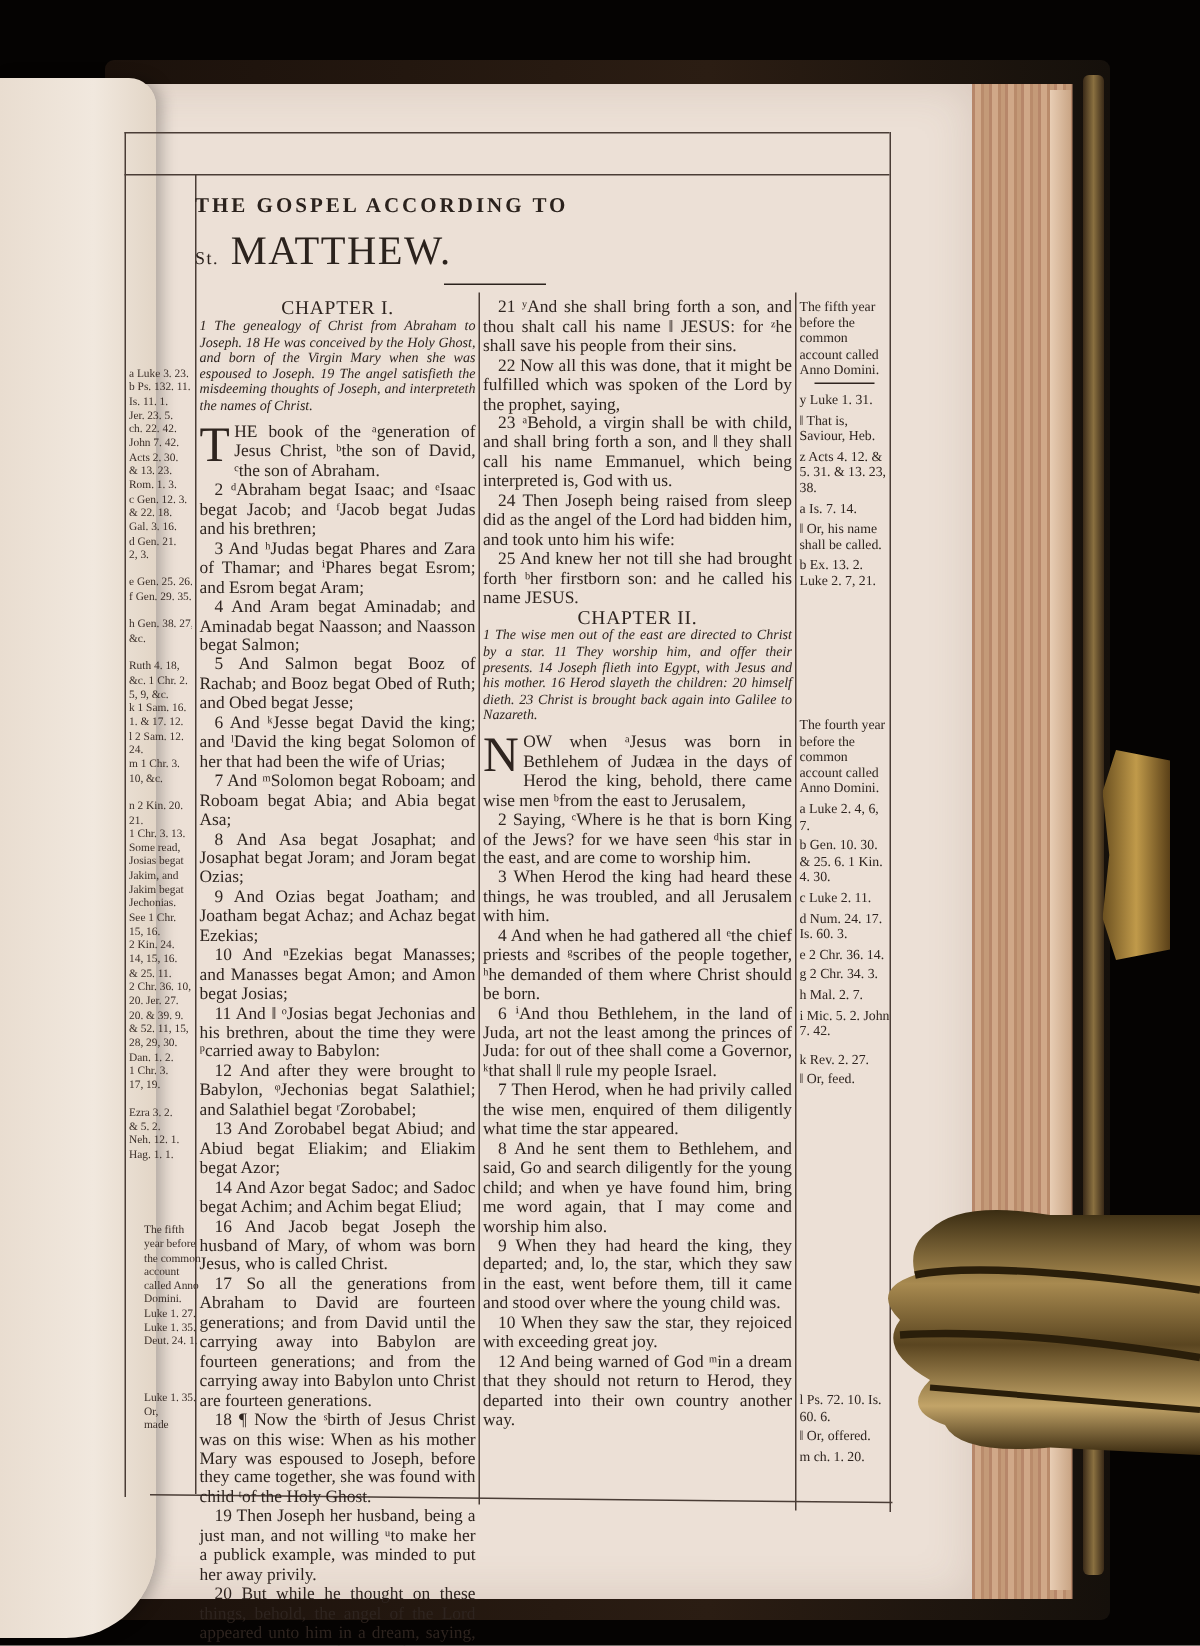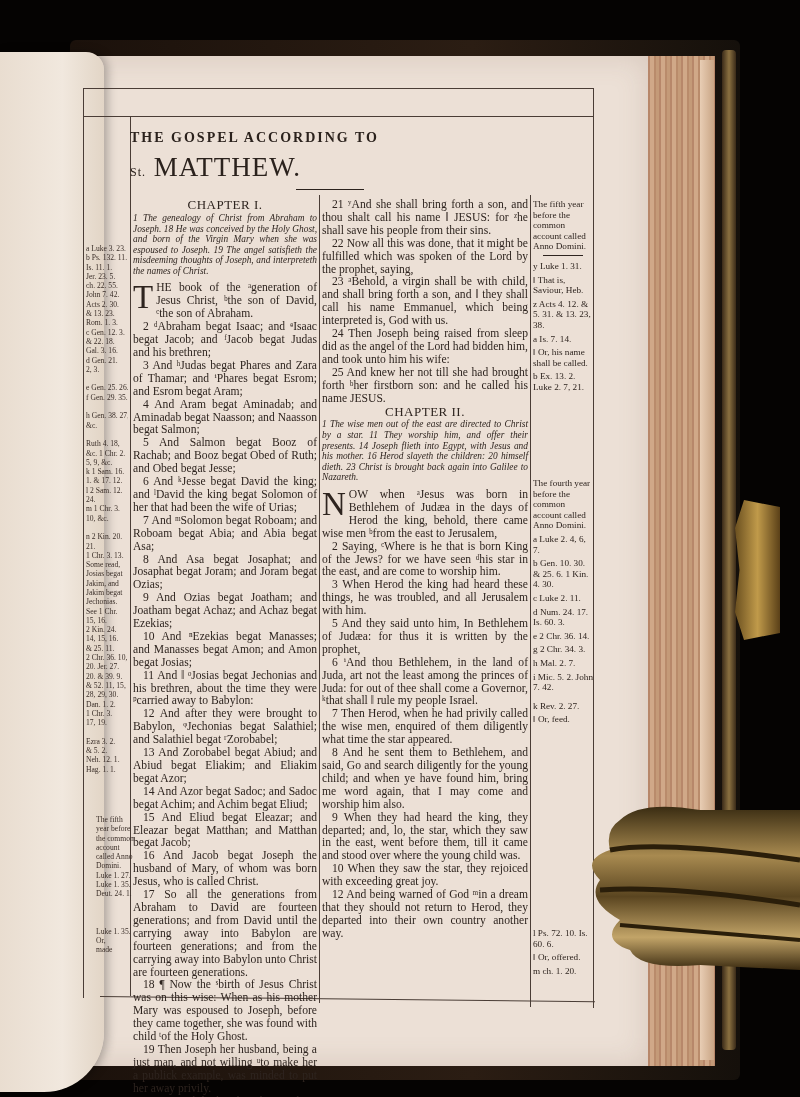--- a/index.html
+++ b/index.html
@@ -71,21 +71,21 @@
     <span>MATTHEW.</span>
   </div>
   <div class="rule"></div>
 </div>
 
 <div class="leftrefs" id="leftrefs">
     <div>a Luke 3. 23.</div>
     <div>b Ps. 132. 11.</div>
     <div>Is. 11. 1.</div>
     <div>Jer. 23. 5.</div>
-    <div>ch. 22. 55.</div>
+    <div>ch. 22. 42.</div>
     <div>John 7. 42.</div>
     <div>Acts 2. 30.</div>
     <div>&amp; 13. 23.</div>
     <div>Rom. 1. 3.</div>
     <div>c Gen. 12. 3.</div>
     <div>&amp; 22. 18.</div>
     <div>Gal. 3. 16.</div>
     <div>d Gen. 21.</div>
     <div>2, 3.</div>
     <div>&nbsp;</div>
@@ -160,40 +160,39 @@
   <p class="verse">5 And Salmon begat Booz of Rachab; and Booz begat Obed of Ruth; and Obed begat Jesse;</p>
   <p class="verse">6 And ᵏJesse begat David the king; and ˡDavid the king begat Solomon of her that had been the wife of Urias;</p>
   <p class="verse">7 And ᵐSolomon begat Roboam; and Roboam begat Abia; and Abia begat Asa;</p>
   <p class="verse">8 And Asa begat Josaphat; and Josaphat begat Joram; and Joram begat Ozias;</p>
   <p class="verse">9 And Ozias begat Joatham; and Joatham begat Achaz; and Achaz begat Ezekias;</p>
   <p class="verse">10 And ⁿEzekias begat Manasses; and Manasses begat Amon; and Amon begat Josias;</p>
   <p class="verse">11 And ‖ ᵒJosias begat Jechonias and his brethren, about the time they were ᵖcarried away to Babylon:</p>
   <p class="verse">12 And after they were brought to Babylon, ᵠJechonias begat Salathiel; and Salathiel begat ʳZorobabel;</p>
   <p class="verse">13 And Zorobabel begat Abiud; and Abiud begat Eliakim; and Eliakim begat Azor;</p>
   <p class="verse">14 And Azor begat Sadoc; and Sadoc begat Achim; and Achim begat Eliud;</p>
-  <p class="verse">15 And Eliud begat Eleazar; and Eleazar begat Matthan; and Matthan begat Jacob;</p>
   <p class="verse">16 And Jacob begat Joseph the husband of Mary, of whom was born Jesus, who is called Christ.</p>
   <p class="verse">17 So all the generations from Abraham to David are fourteen generations; and from David until the carrying away into Babylon are fourteen generations; and from the carrying away into Babylon unto Christ are fourteen generations.</p>
   <p class="verse">18 ¶ Now the ˢbirth of Jesus Christ was on this wise: When as his mother Mary was espoused to Joseph, before they came together, she was found with child ᵗof the Holy Ghost.</p>
   <p class="verse">19 Then Joseph her husband, being a just man, and not willing ᵘto make her a publick example, was minded to put her away privily.</p>
   <p class="verse">20 But while he thought on these things, behold, the angel of the Lord appeared unto him in a dream, saying, Joseph, thou son of David, fear not to take unto thee Mary thy wife: ˣfor that which is † conceived in her is of the Holy Ghost.</p>
 </div>
 
 <div class="col colB">
   <p class="verse">21 ʸAnd she shall bring forth a son, and thou shalt call his name ‖ JESUS: for ᶻhe shall save his people from their sins.</p>
   <p class="verse">22 Now all this was done, that it might be fulfilled which was spoken of the Lord by the prophet, saying,</p>
   <p class="verse">23 ᵃBehold, a virgin shall be with child, and shall bring forth a son, and ‖ they shall call his name Emmanuel, which being interpreted is, God with us.</p>
   <p class="verse">24 Then Joseph being raised from sleep did as the angel of the Lord had bidden him, and took unto him his wife:</p>
   <p class="verse">25 And knew her not till she had brought forth ᵇher firstborn son: and he called his name JESUS.</p>
   <div class="chapter">CHAPTER II.</div>
   <div class="summary">1 The wise men out of the east are directed to Christ by a star. 11 They worship him, and offer their presents. 14 Joseph flieth into Egypt, with Jesus and his mother. 16 Herod slayeth the children: 20 himself dieth. 23 Christ is brought back again into Galilee to Nazareth.</div>
   <p class="verse first"><span class="drop">N</span><span>OW when ᵃJesus was born in Bethlehem of Judæa in the days of Herod the king, behold, there came wise men ᵇfrom the east to Jerusalem,</span></p>
   <p class="verse">2 Saying, ᶜWhere is he that is born King of the Jews? for we have seen ᵈhis star in the east, and are come to worship him.</p>
   <p class="verse">3 When Herod the king had heard these things, he was troubled, and all Jerusalem with him.</p>
-  <p class="verse">5 And they said unto him, In Bethlehem of Judæa: for thus it is written by the prophet,</p>
+  <p class="verse">4 And when he had gathered all ᵉthe chief priests and ᵍscribes of the people together, ʰhe demanded of them where Christ should be born.</p>
   <p class="verse">6 ⁱAnd thou Bethlehem, in the land of Juda, art not the least among the princes of Juda: for out of thee shall come a Governor, ᵏthat shall ‖ rule my people Israel.</p>
   <p class="verse">7 Then Herod, when he had privily called the wise men, enquired of them diligently what time the star appeared.</p>
   <p class="verse">8 And he sent them to Bethlehem, and said, Go and search diligently for the young child; and when ye have found him, bring me word again, that I may come and worship him also.</p>
   <p class="verse">9 When they had heard the king, they departed; and, lo, the star, which they saw in the east, went before them, till it came and stood over where the young child was.</p>
   <p class="verse">10 When they saw the star, they rejoiced with exceeding great joy.</p>
   <p class="verse">12 And being warned of God ᵐin a dream that they should not return to Herod, they departed into their own country another way.</p>
 </div>
 
 <div class="margin mA">
   <p>The fifth year before the common account called Anno Domini.</p>

